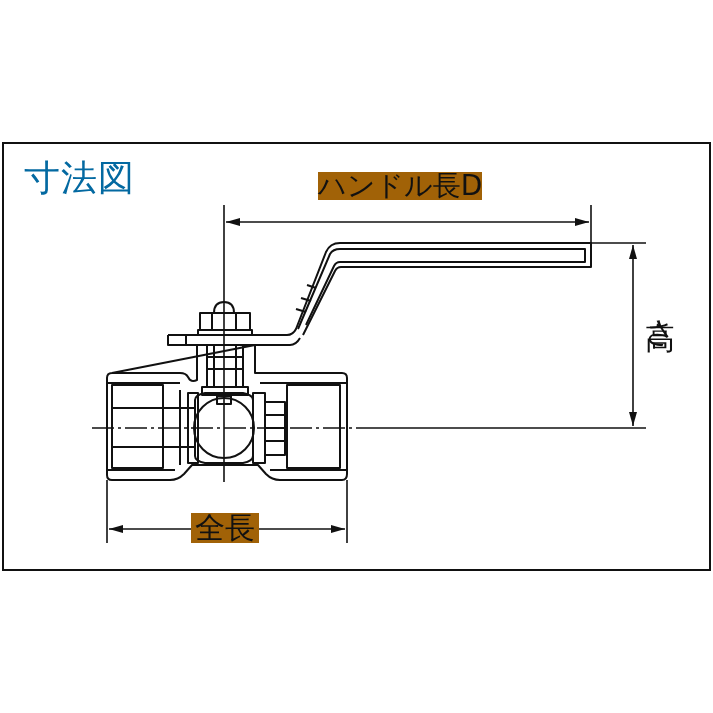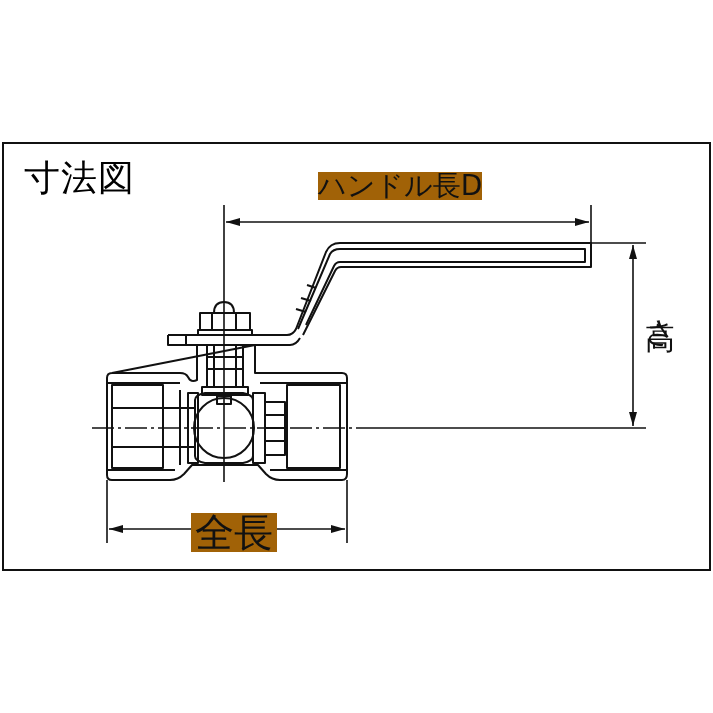--- a/index.html
+++ b/index.html
@@ -1,22 +1,22 @@
 <!DOCTYPE html>
 <html><head>
   <meta charset="utf-8">
   <style>
     html, body { margin: 0; padding: 0; background: #ffffff; }
     body { width: 713px; height: 713px; position: relative; overflow: hidden; font-family: "DejaVu Sans", sans-serif; }
     #canvas { position: absolute; left: 0; top: 0; width: 713px; height: 713px; }
     .frame { position: absolute; left: 2px; top: 142px; width: 705px; height: 425px; border: 2.5px solid #111; }
-    .title { position: absolute; left: 24px; top: 160px; font-size: 36px; color: #000000; letter-spacing: 1px; line-height: 1; }
+    .title { position: absolute; left: 24px; top: 160px; font-size: 36px; color: #0369a1; letter-spacing: 1px; line-height: 1; }
     .dim-label { position: absolute; color: #111; line-height: 1; background: #a16207; }
     .label-d { left: 318px; top: 172px; font-size: 28px; }
-    .label-len { left: 191px; top: 513px; font-size: 39px; padding: 0 4px; }
+    .label-len { left: 191px; top: 513px; font-size: 30px; padding: 0 4px; }
     .label-h { left: 645px; top: 298px; font-size: 30px; writing-mode: vertical-rl; background: transparent; }
   </style>
 </head>
 <body>
 
 <div class="frame"></div>
 
 <div class="title">寸法図</div>
 
 <svg id="canvas" viewBox="0 0 713 713" xmlns="http://www.w3.org/2000/svg">

